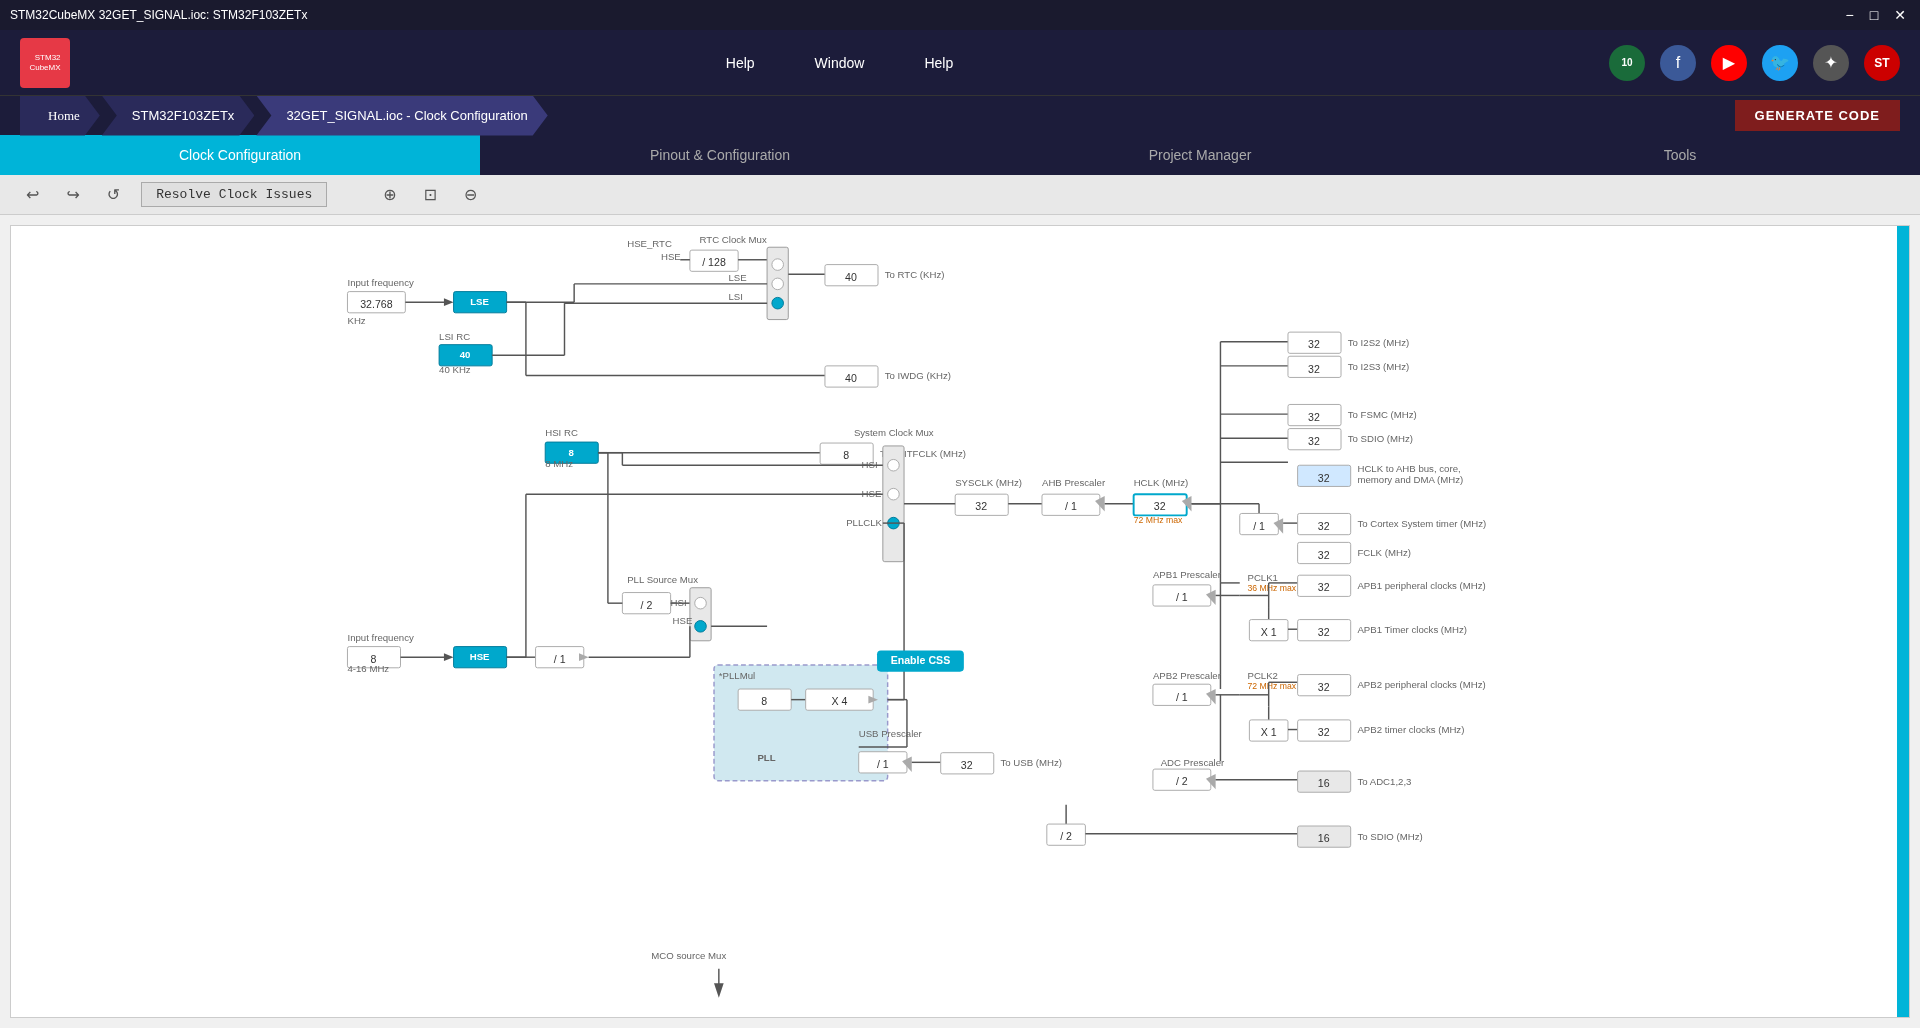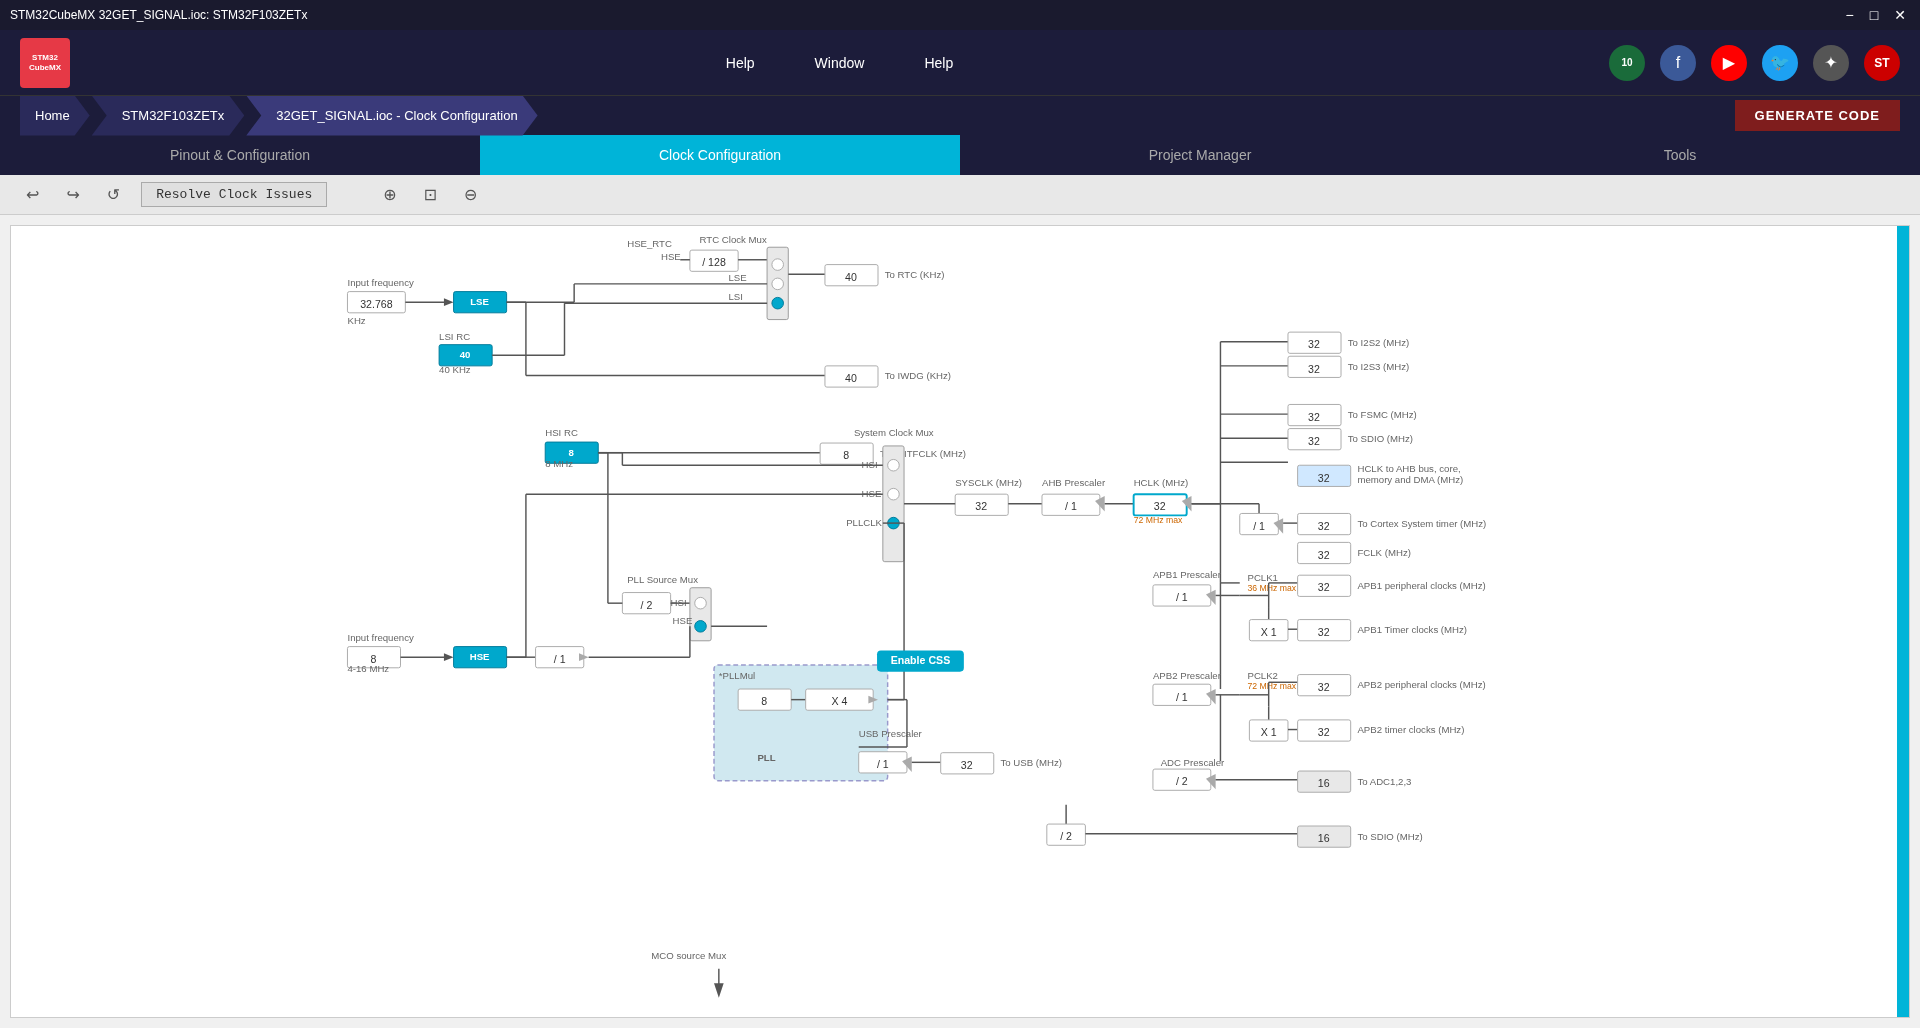--- a/index.html
+++ b/index.html
@@ -33,21 +33,21 @@
     .logo-box {
       background: #e63946;
       width: 50px;
       height: 50px;
       display: flex;
       align-items: center;
       justify-content: center;
       border-radius: 4px;
       flex-direction: column;
     }
-    .logo-text { color: white; font-size: 8px; font-weight: bold; text-align: center; line-height: 1.2; }
+    .logo-text { color: white; font-size: 8px; font-weight: normal; text-align: right; line-height: 1.2; }
     .menu-items { display: flex; gap: 60px; flex: 1; justify-content: center; }
     .menu-item { color: white; font-size: 14px; cursor: pointer; }
     .menu-right { display: flex; gap: 15px; align-items: flex-start; }
     .social-icon {
       width: 36px; height: 36px; border-radius: 50%; display: flex; align-items: center; justify-content: center;
       font-size: 16px; cursor: pointer; color: white;
     }
     .social-fb { background: #3b5998; }
     .social-yt { background: #ff0000; }
     .social-tw { background: #1da1f2; }
@@ -73,21 +73,22 @@
       display: flex;
       align-items: center;
       font-size: 13px;
       position: relative;
       cursor: pointer;
       clip-path: polygon(0 0, calc(100% - 15px) 0, 100% 50%, calc(100% - 15px) 100%, 0 100%, 15px 50%);
       margin-right: 2px;
     }
     .breadcrumb-item:first-child {
       clip-path: polygon(0 0, calc(100% - 15px) 0, 100% 50%, calc(100% - 15px) 100%, 0 100%);
-      padding-left: 15px;
+      padding-left: 28px;
+      font-family: Liberation Serif, serif;
     }
     .breadcrumb-item.active { background: #3a3a7a; }
     .generate-btn {
       margin-left: auto;
       background: #7f1d1d;
       color: white;
       border: none;
       padding: 8px 20px;
       font-size: 13px;
       font-weight: bold;
@@ -233,25 +234,25 @@
 </div>
 
 <div class="breadcrumb">
   <div class="breadcrumb-item">Home</div>
   <div class="breadcrumb-item">STM32F103ZETx</div>
   <div class="breadcrumb-item active">32GET_SIGNAL.ioc - Clock Configuration</div>
   <button class="generate-btn">GENERATE CODE</button>
 </div>
 
 <div class="tab-bar">
+  <button class="tab active">
+    <span>Clock Configuration</span>
+  </button>
   <button class="tab inactive">
     <span>Pinout &amp; Configuration</span>
-  </button>
-  <button class="tab active">
-    <span>Clock Configuration</span>
   </button>
   <button class="tab inactive">
     <span>Project Manager</span>
   </button>
   <button class="tab inactive">
     <span>Tools</span>
   </button>
 </div>
 
 <div class="toolbar">

